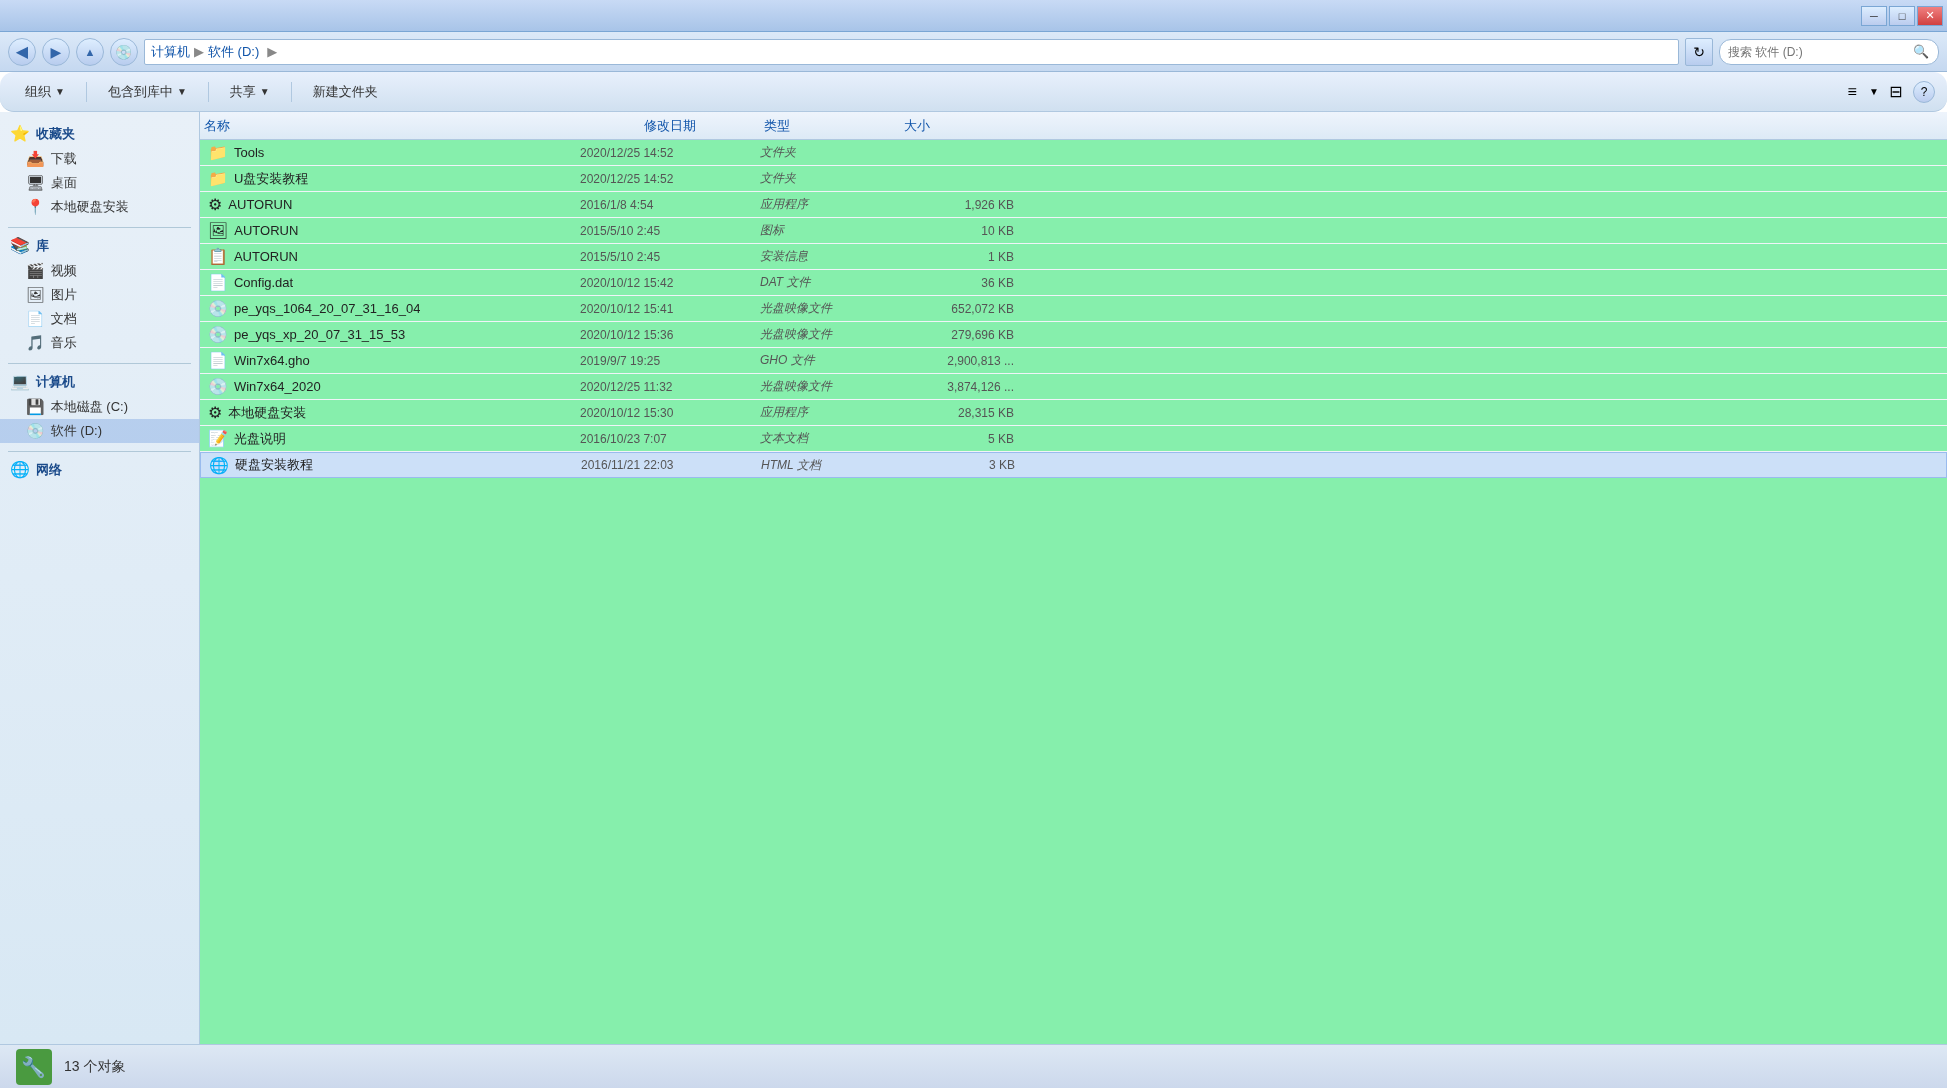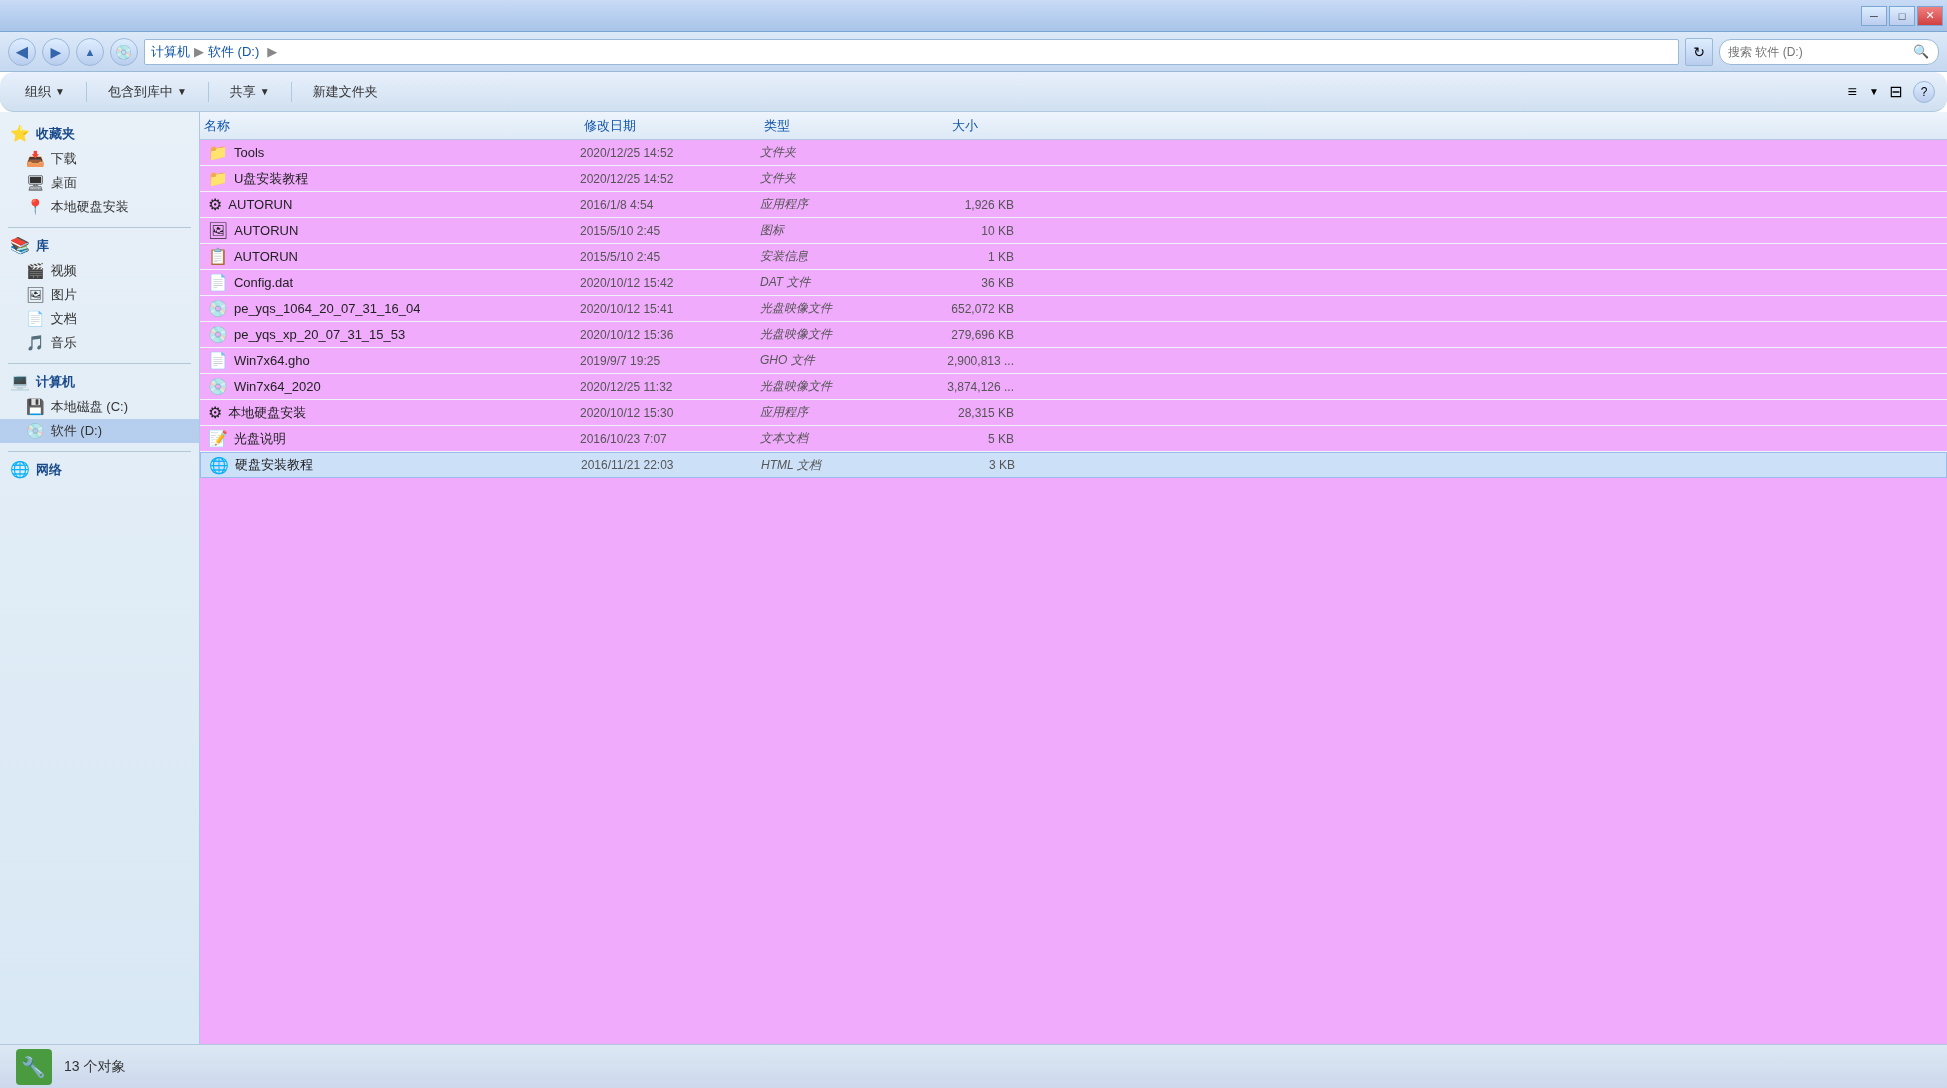--- a/index.html
+++ b/index.html
@@ -212,37 +212,37 @@
       height: 1px;
       background: #b0c8d8;
       margin: 4px 8px;
     }
 
     
     .file-area {
       flex: 1;
       display: flex;
       flex-direction: column;
-      background: #f0abfc;
+      background: #86efac;
       overflow: hidden;
     }
     .column-header {
       display: flex;
       background: linear-gradient(to bottom, #eef4fc, #ddeaf6);
       border-bottom: 1px solid #b0c8e0;
       height: 28px;
       align-items: center;
       font-size: 13px;
       color: #333;
       flex-shrink: 0;
     }
     .col-name { width: 380px; padding-left: 8px; cursor: pointer; }
-    .col-date { width: 180px; cursor: pointer; }
+    .col-date { width: 180px; cursor: pointer; text-align: center; }
     .col-type { width: 140px; cursor: pointer; }
-    .col-size { width: 130px; text-align: center; padding-right: 16px; cursor: pointer; }
+    .col-size { width: 130px; text-align: left; padding-right: 16px; cursor: pointer; }
     .col-header { padding: 0 4px; color: #1155aa; }
 
     .file-list {
       flex: 1;
       overflow-y: auto;
     }
     .file-row {
       display: flex;
       align-items: center;
       height: 26px;

